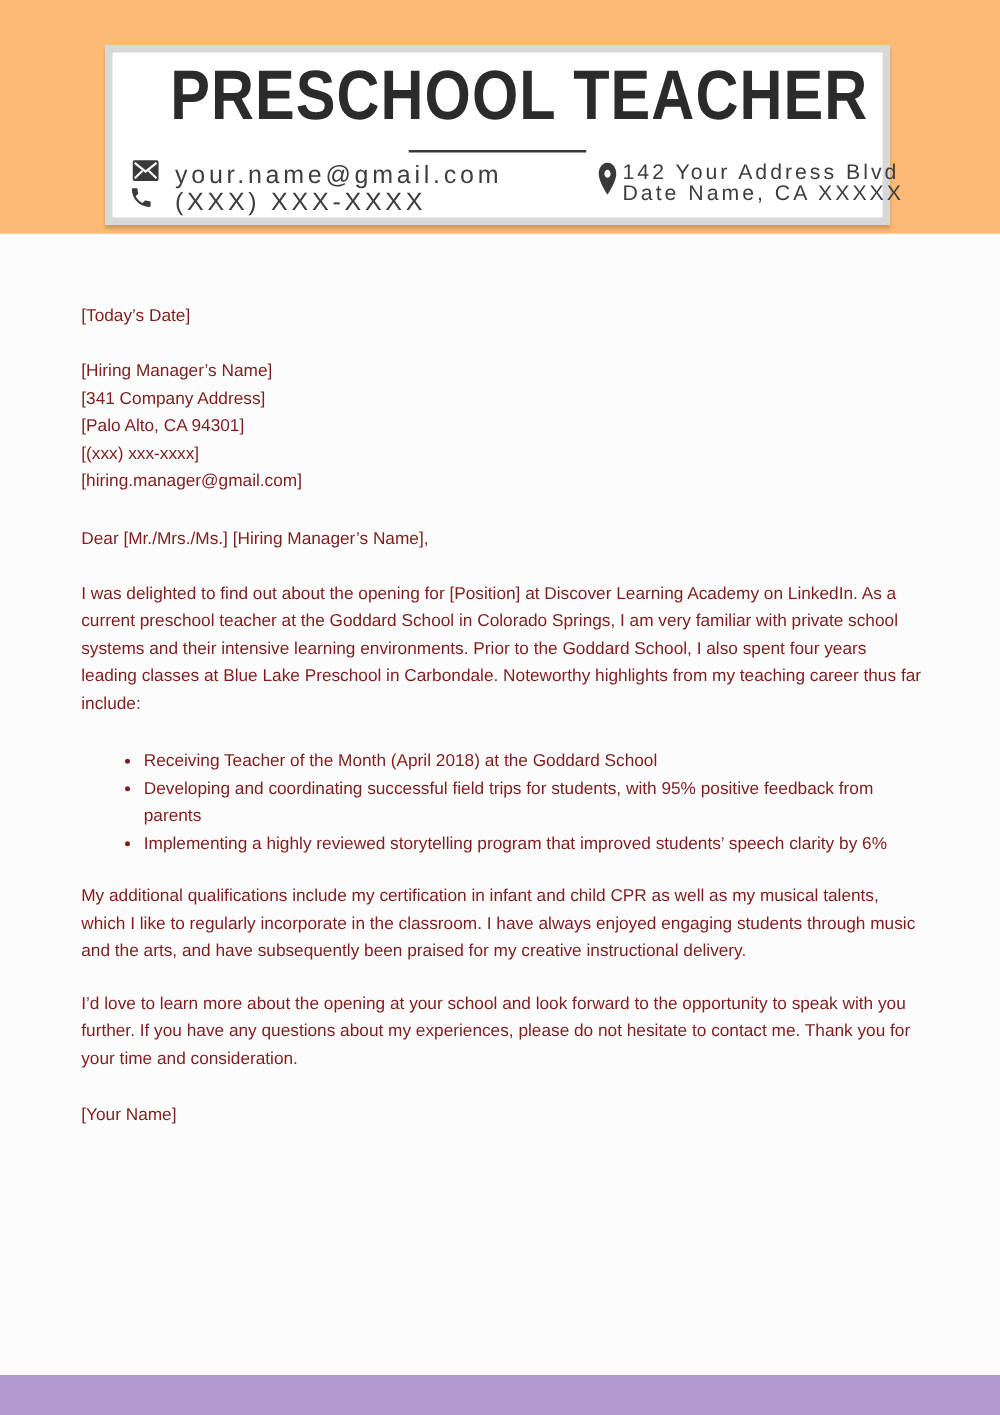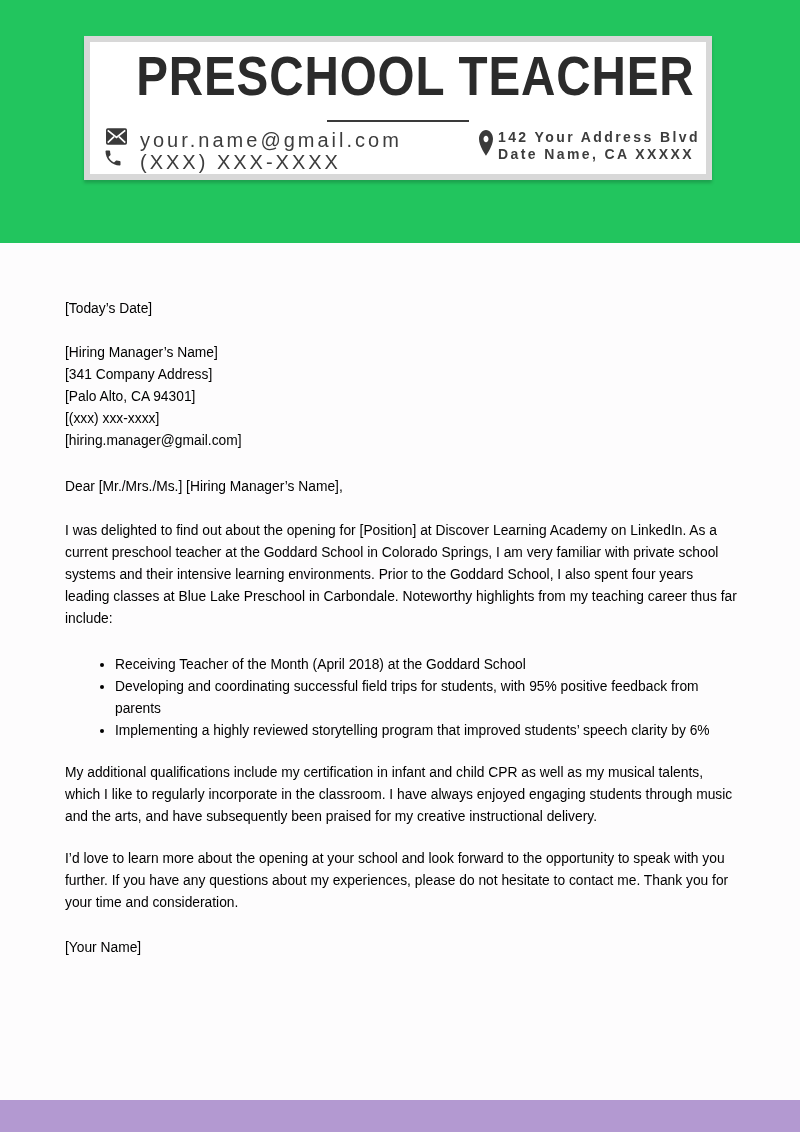--- a/index.html
+++ b/index.html
@@ -11,22 +11,22 @@
     background: #fdfcfd;
     font-family: "Liberation Sans", sans-serif;
     color: #212121;
     overflow: hidden;
   }
 
   
   .header-band {
     position: relative;
     width: 800px;
-    height: 243px;
-    background: #22c55e;
+    height: 187px;
+    background: #fdba74;
   }
   .header-card {
     position: absolute;
     left: 84px;
     top: 36px;
     width: 628px;
     height: 144px;
     background: #ffffff;
     border: 6px solid #d8d8d8;
     box-shadow: 0 3px 3px rgba(0,0,0,0.18);
@@ -68,34 +68,33 @@
     letter-spacing: 3px;
     color: #3d3d3d;
     white-space: nowrap;
   }
   .email-text { left: 50px; top: 87px; }
   .phone-text { left: 50px; top: 109px; }
   .address-block {
     position: absolute;
     left: 408px;
     top: 87px;
-    font-size: 14px;
+    font-size: 17px;
     line-height: 17px;
     letter-spacing: 2.4px;
     color: #3d3d3d;
     white-space: nowrap;
-    font-weight: bold;
   }
 
   
   .letter {
     padding: 0 59px 0 65px;
     font-size: 13.8px;
     line-height: 22px;
-    color: #000000;
+    color: #7f1d1d;
     margin-top: 28px;
   }
   .date-line       { margin: 55px 0 22px; }
   .recipient-block { margin: 0 0 24px; white-space: pre-line; }
   .salutation      { margin: 0 0 22px; }
   .para-1          { margin: 0 0 24px; }
   .highlights      { margin: 0 0 20px; padding-left: 50px; }
   .highlights li   { line-height: 22px; }
   .para-2          { margin: 0 0 20px; }
   .para-3          { margin: 0 0 23px; }

